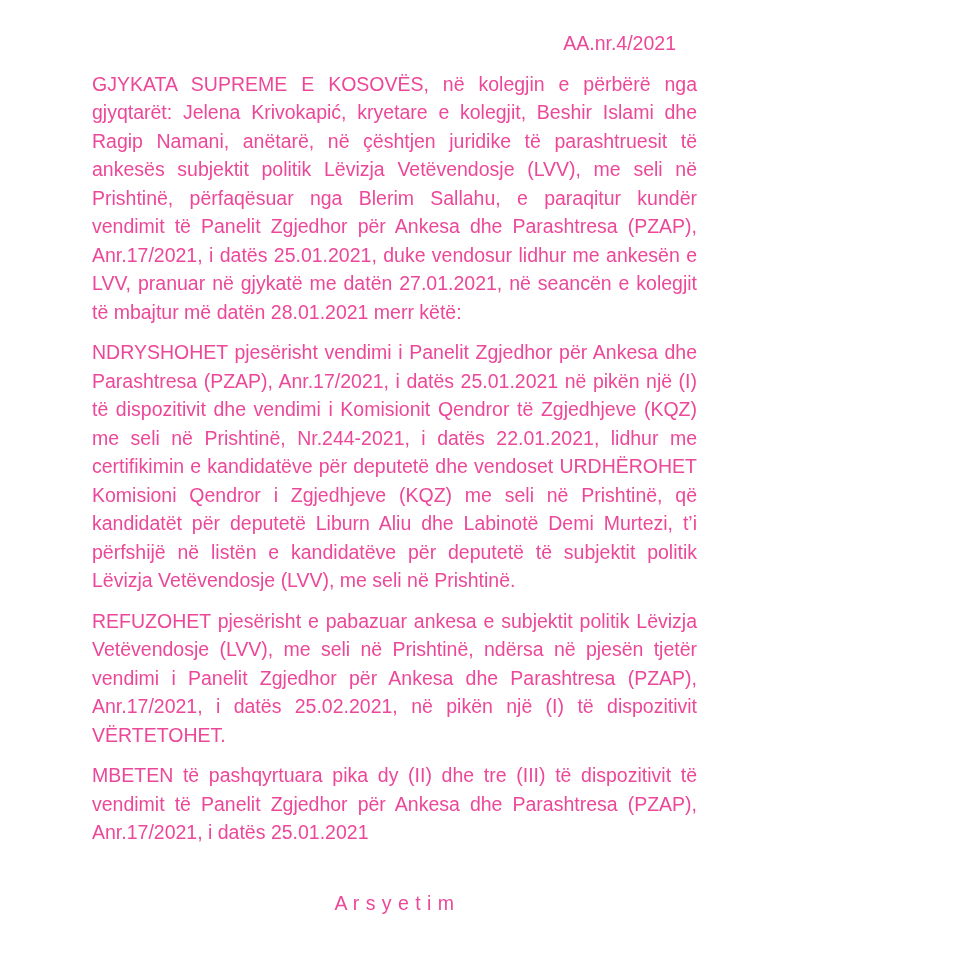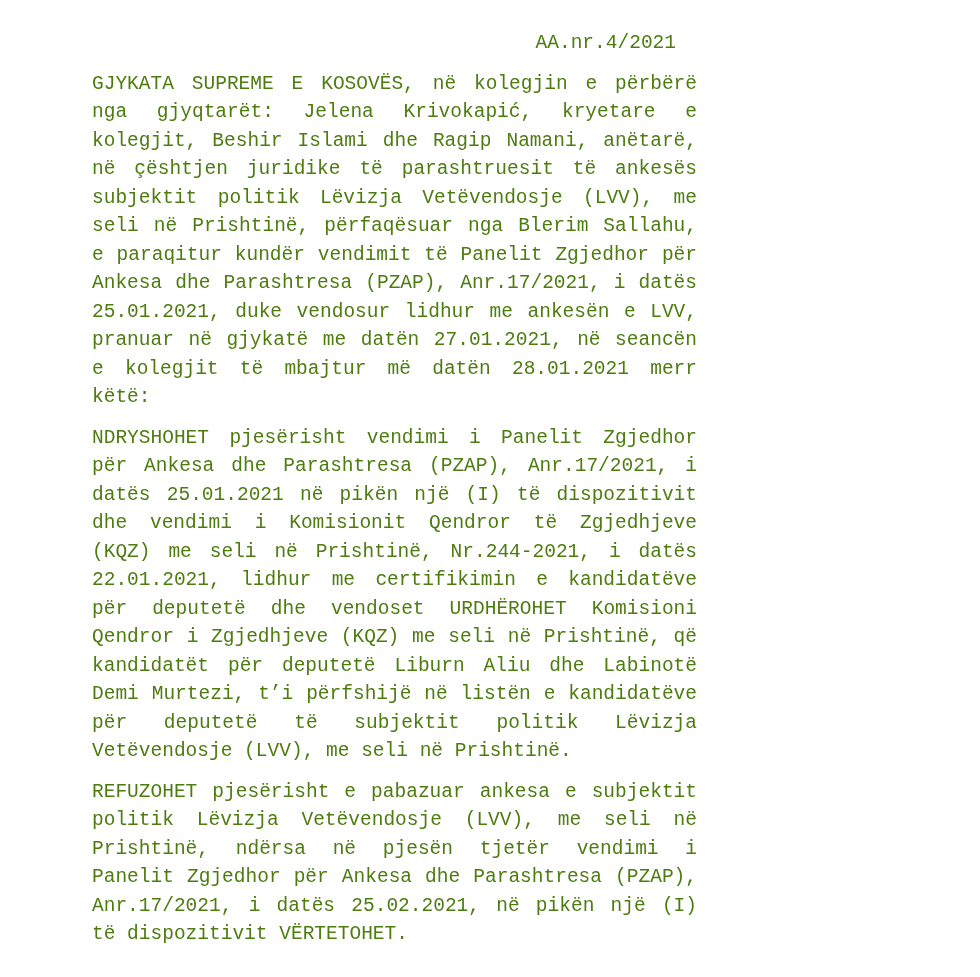--- a/index.html
+++ b/index.html
@@ -6,22 +6,22 @@
     margin: 0;
     padding: 0;
     background: #ffffff;
   }
   .page {
     position: relative;
     box-sizing: border-box;
     width: 784px;
     height: 977px;
     background: #ffffff;
-    color: #4d7c0f;
-    font-family: Liberation Mono, monospace;
+    color: #ec4899;
+    font-family: Liberation Sans, sans-serif;
     font-size: 19.5px;
     line-height: 28.5px;
     padding: 29px 75px 0 80px;
     overflow: hidden;
   }
   .case-number {
     text-align: right;
     padding-right: 33px;
     white-space: nowrap;
   }
@@ -56,15 +56,17 @@
   <div class="case-number">AA.nr.4/2021</div>
 
   <p class="body-par intro-par">GJYKATA SUPREME E KOSOVËS, në kolegjin e përbërë nga gjyqtarët: Jelena Krivokapić, kryetare e kolegjit, Beshir Islami dhe Ragip Namani, anëtarë, në çështjen juridike të parashtruesit të ankesës subjektit politik Lëvizja Vetëvendosje (LVV), me seli në Prishtinë, përfaqësuar nga Blerim Sallahu, e paraqitur kundër vendimit të Panelit Zgjedhor për Ankesa dhe Parashtresa (PZAP), Anr.17/2021, i datës 25.01.2021,  duke vendosur lidhur me ankesën e LVV, pranuar në gjykatë me datën 27.01.2021,  në seancën e kolegjit të mbajtur më datën 28.01.2021 merr këtë:</p>
 
 
 
   <p class="body-par par-ndryshohet">NDRYSHOHET pjesërisht vendimi i Panelit Zgjedhor për Ankesa dhe Parashtresa (PZAP), Anr.17/2021, i datës 25.01.2021  në pikën një (I) të dispozitivit dhe vendimi i Komisionit Qendror të Zgjedhjeve (KQZ) me seli në Prishtinë, Nr.244-2021, i datës 22.01.2021, lidhur me certifikimin e kandidatëve për deputetë dhe vendoset URDHËROHET Komisioni Qendror i Zgjedhjeve (KQZ) me seli në Prishtinë, që kandidatët për deputetë Liburn Aliu dhe Labinotë Demi Murtezi, t’i përfshijë në listën e kandidatëve për deputetë të subjektit politik Lëvizja Vetëvendosje (LVV), me seli në Prishtinë.</p>
 
   <p class="body-par par-refuzohet">REFUZOHET pjesërisht e pabazuar ankesa e subjektit politik Lëvizja Vetëvendosje (LVV), me seli në Prishtinë,  ndërsa në pjesën tjetër vendimi  i Panelit Zgjedhor për Ankesa dhe Parashtresa (PZAP), Anr.17/2021, i datës 25.02.2021, në pikën një (I) të dispozitivit VËRTETOHET.</p>
 
+  <p class="body-par par-mbeten">MBETEN të pashqyrtuara pika dy (II) dhe tre (III) të dispozitivit të vendimit të Panelit Zgjedhor për Ankesa dhe Parashtresa (PZAP), Anr.17/2021, i datës 25.01.2021</p>
 
+  <div class="reasoning-heading">A r s y e t i m</div>
 
 </div>
 
 </body></html>

